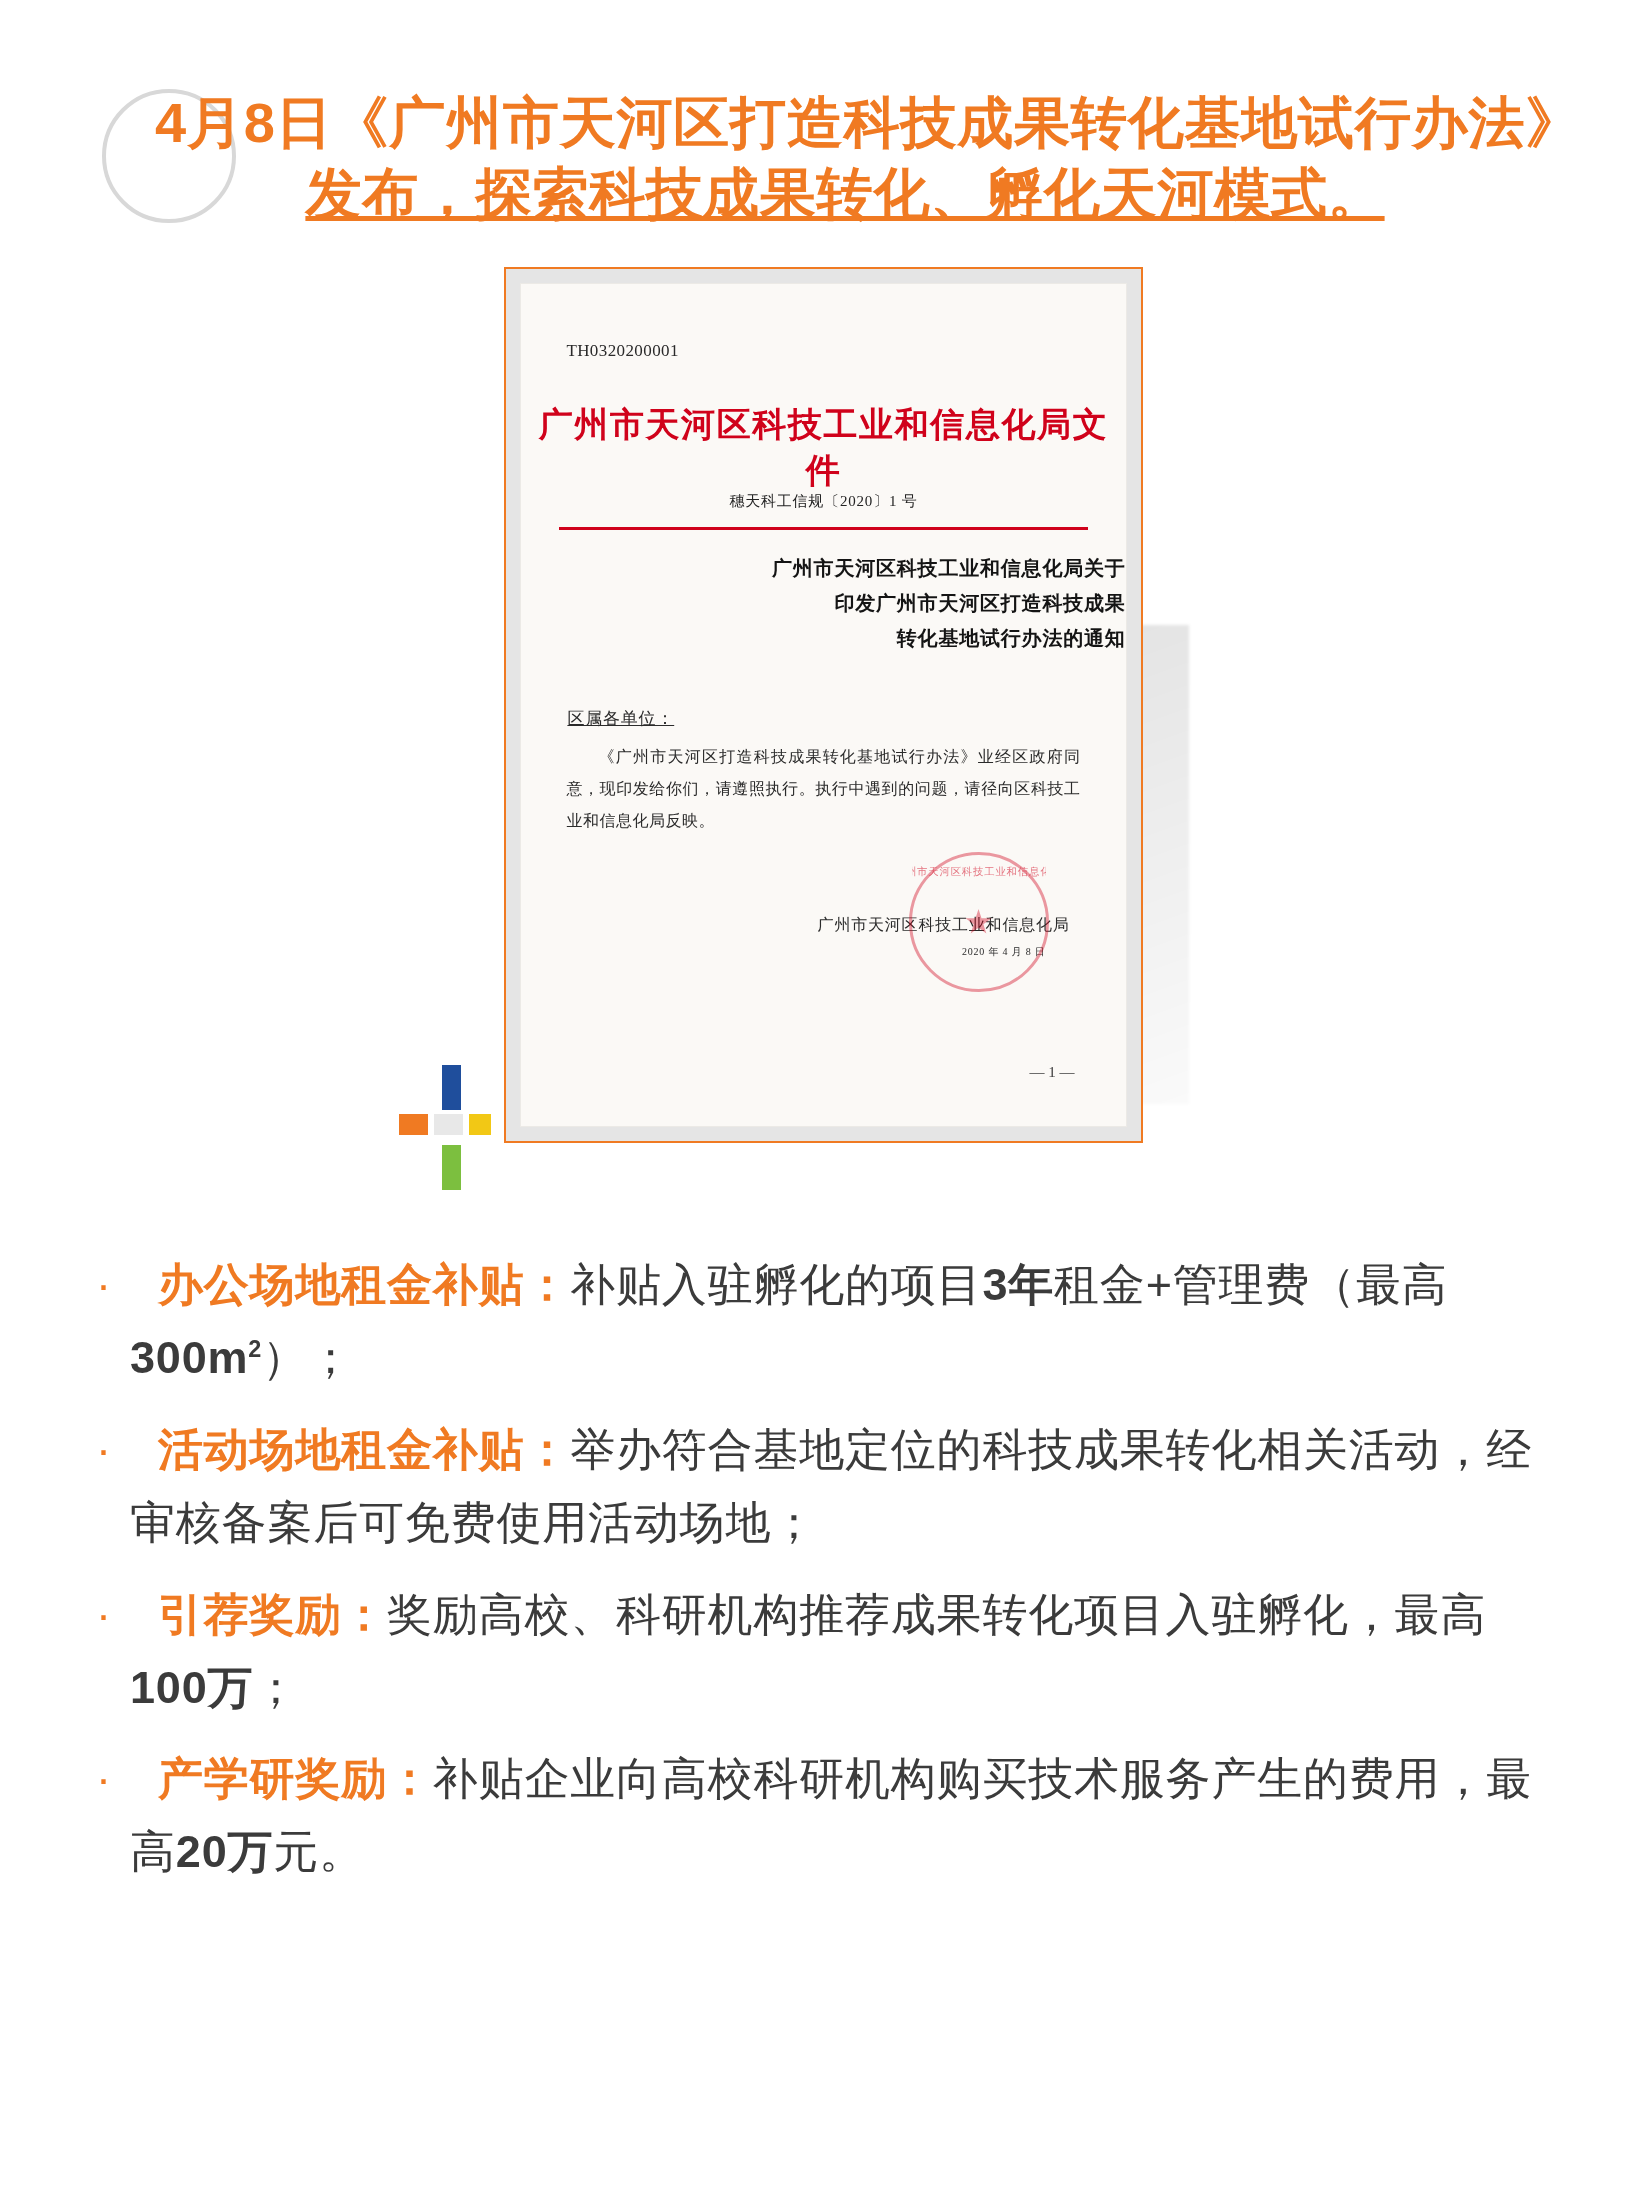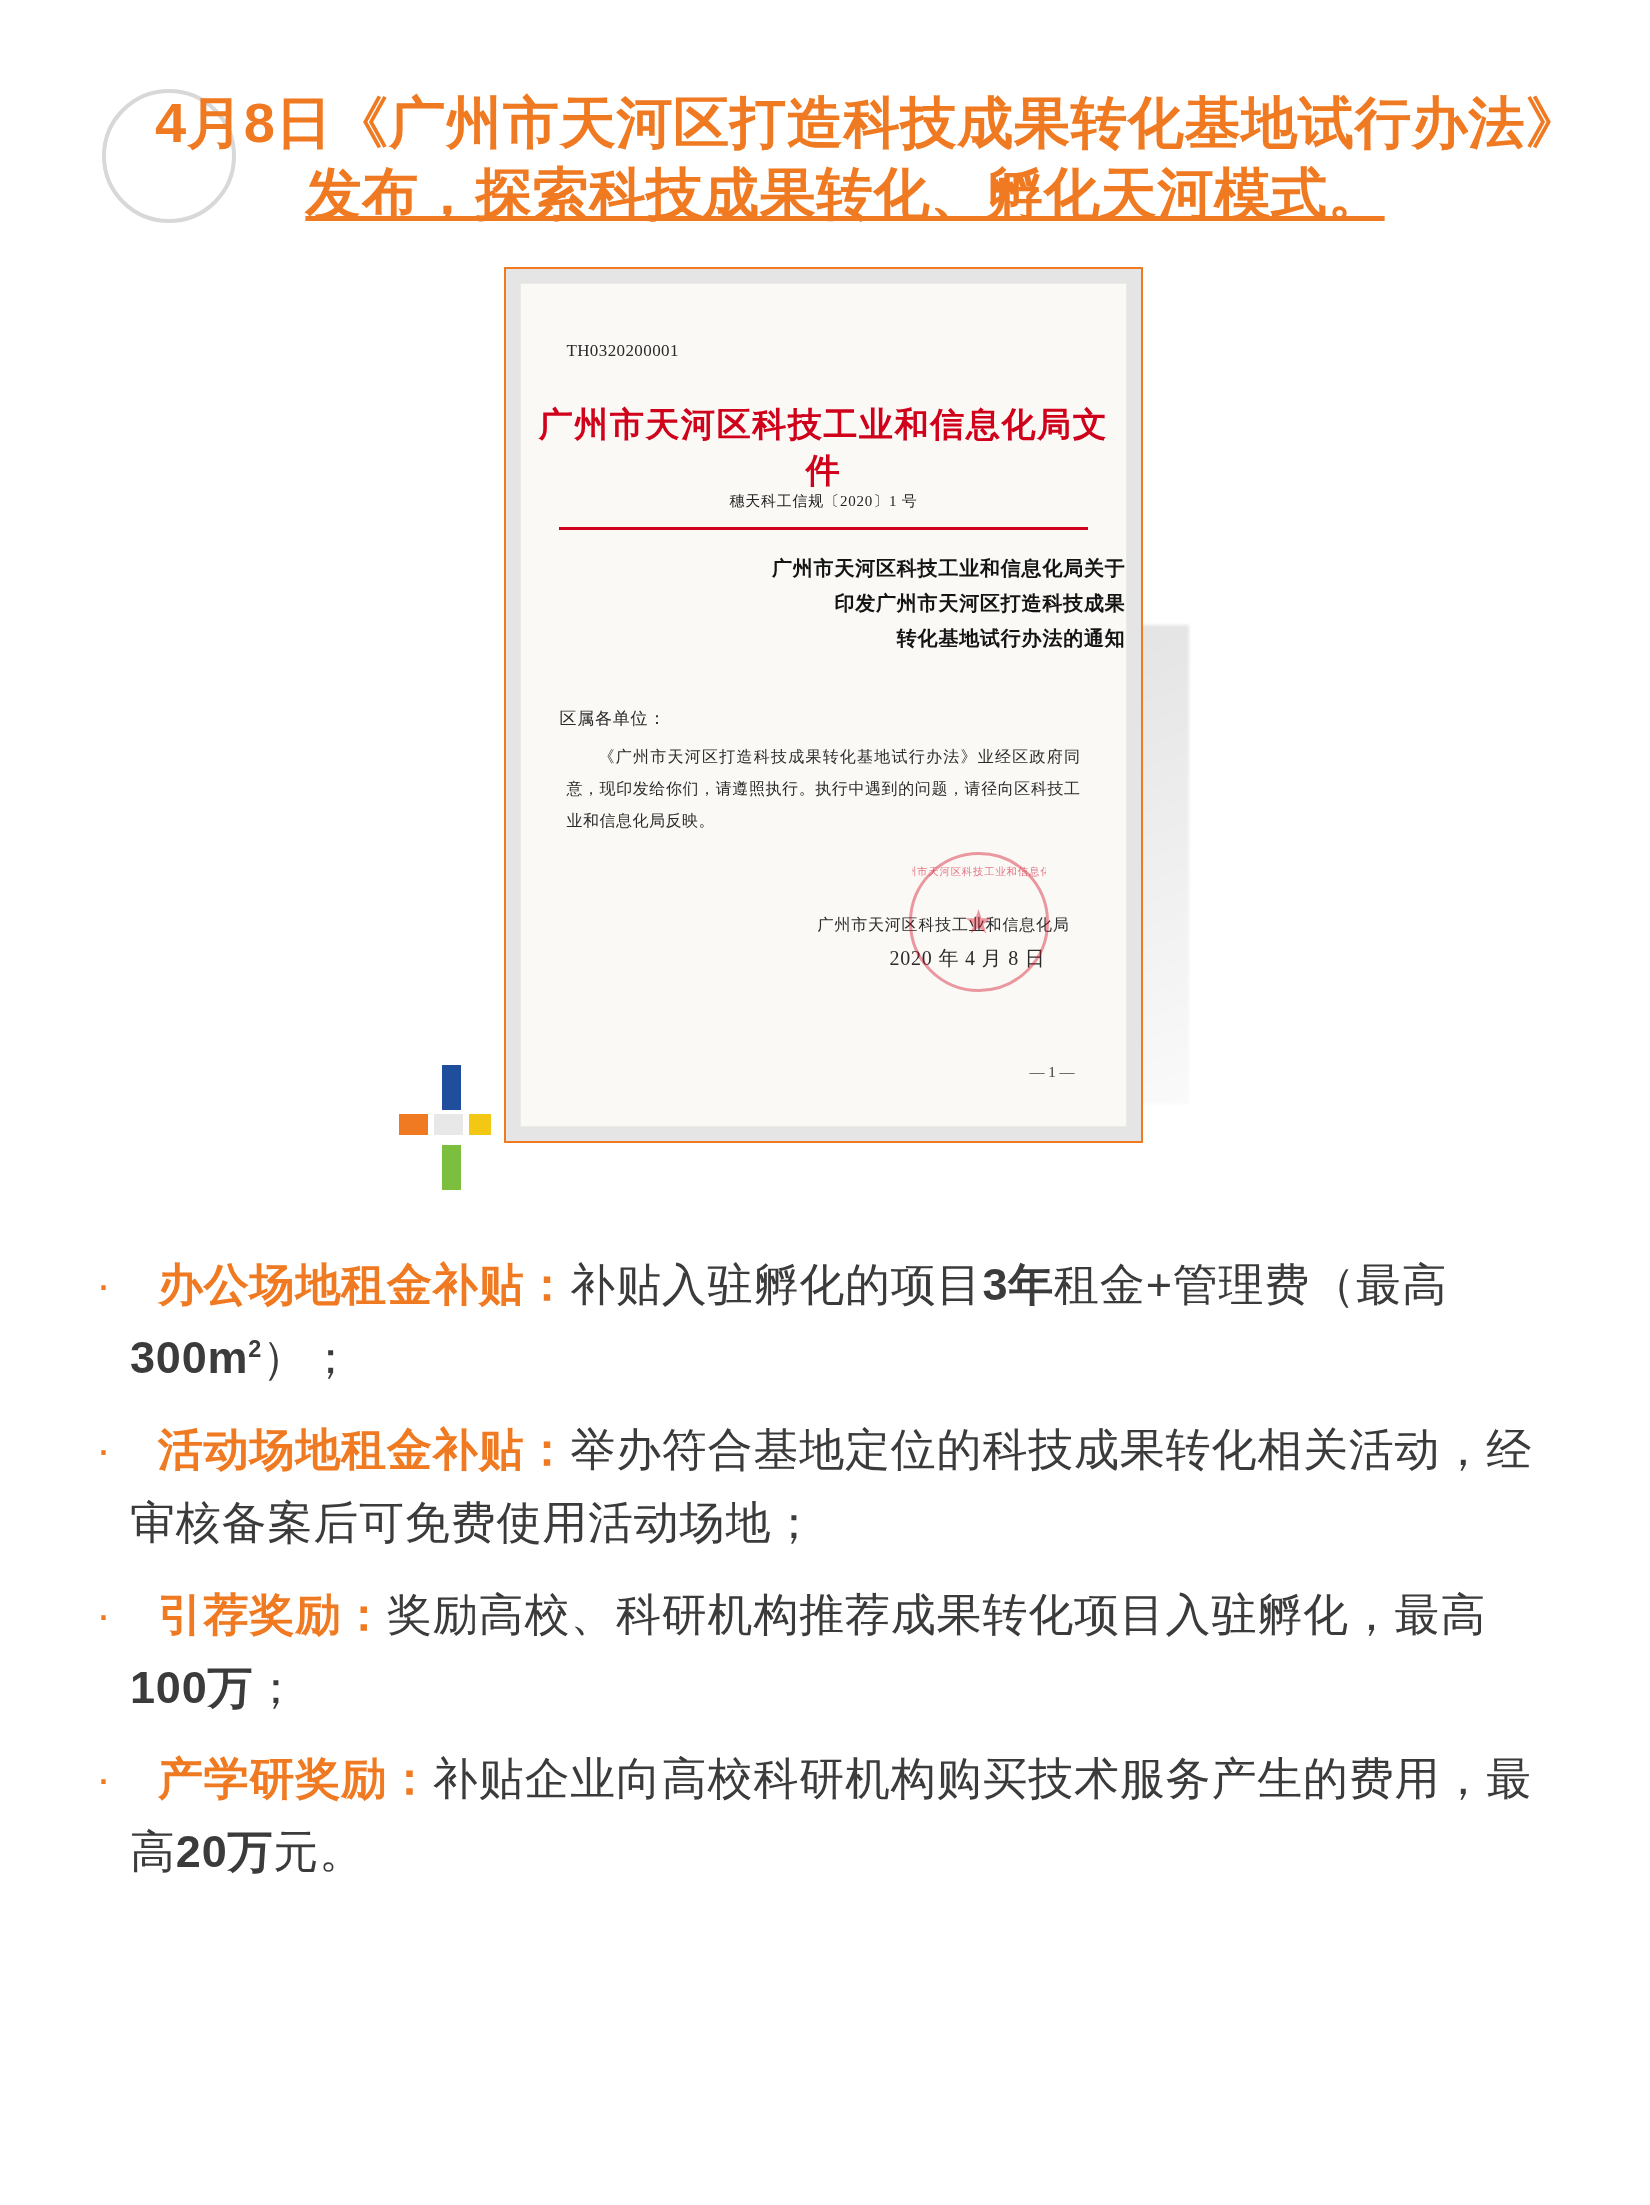--- a/index.html
+++ b/index.html
@@ -141,25 +141,26 @@
     text-align: center;
     font-size: 20px;
     font-weight: bold;
     line-height: 1.75;
     color: #141414;
     letter-spacing: 0.8px;
   }
   .doc-subject span { display: block; text-align: right; }
   .doc-recipient {
     position: absolute;
-    left: 38px;
+    left: 46px;
     top: 423px;
     font-size: 17px;
     color: #2b2b2b;
     letter-spacing: 0.8px;
+    text-decoration: underline;
   }
   .doc-body {
     position: absolute;
     left: 45px;
     right: 45px;
     top: 457px;
     font-size: 16px;
     line-height: 2.0;
     color: #2b2b2b;
     letter-spacing: 0.5px;
@@ -172,21 +173,21 @@
     top: 631px;
     font-size: 16px;
     color: #2b2b2b;
     letter-spacing: 0.8px;
     text-align: right;
   }
   .doc-date {
     position: absolute;
     right: 80px;
     top: 661px;
-    font-size: 20px;
+    font-size: 10px;
     color: #2b2b2b;
     letter-spacing: 0.8px;
     text-align: center;
   }
   .doc-seal {
     position: absolute;
     right: 77px;
     top: 568px;
     width: 134px;
     height: 134px;

